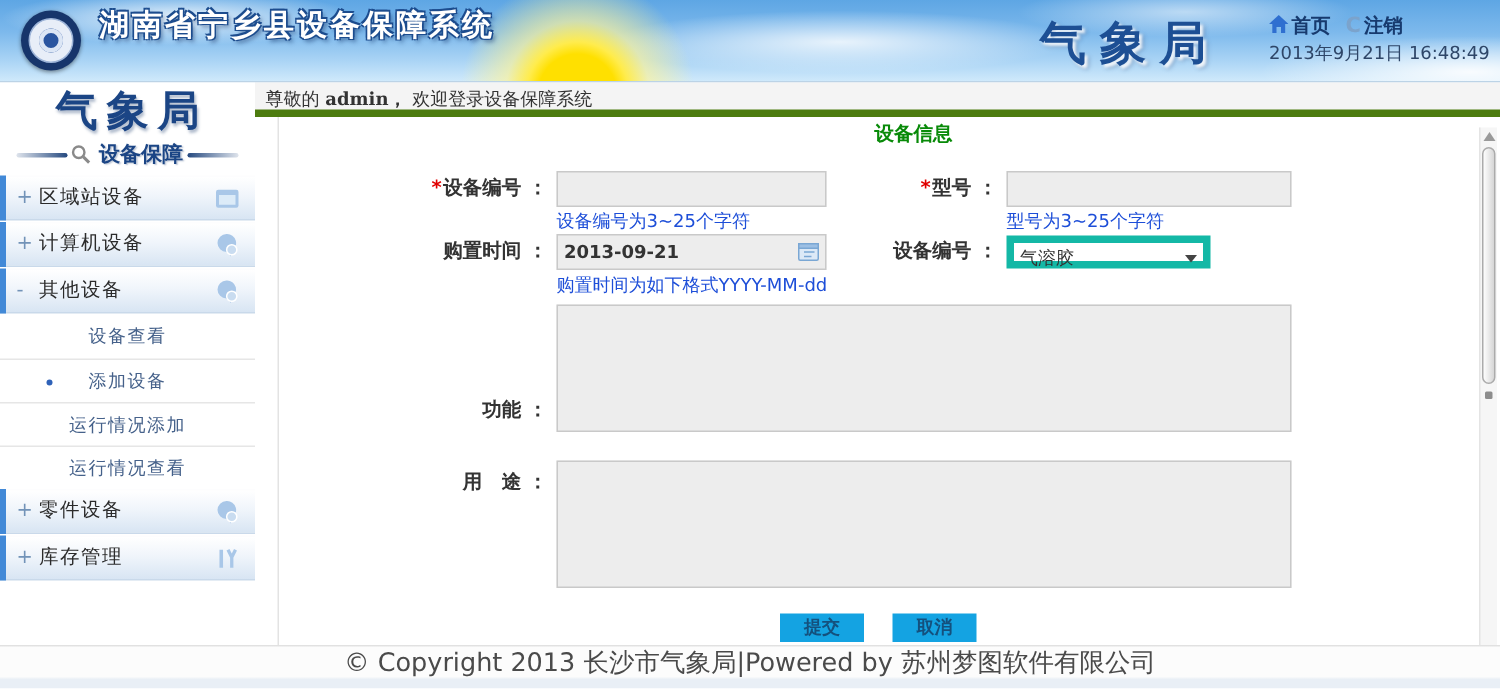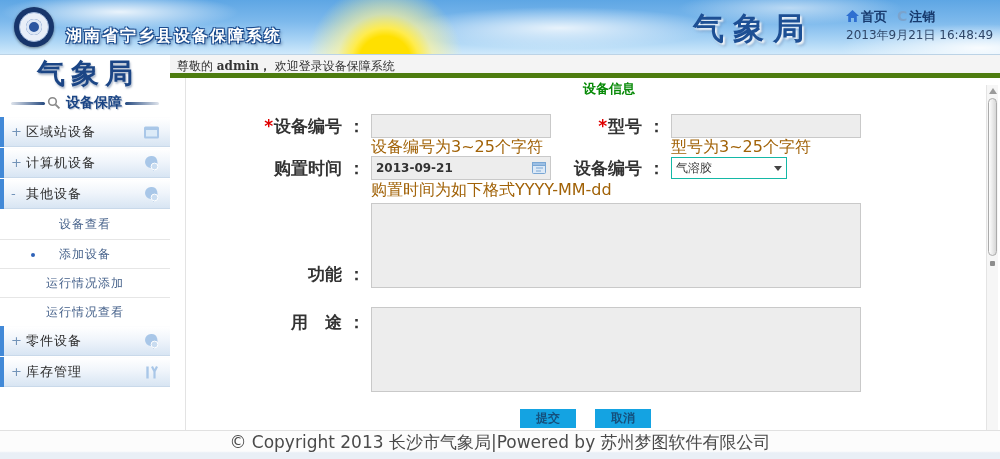--- a/index.html
+++ b/index.html
@@ -16,21 +16,21 @@
       radial-gradient(ellipse 200px 34px at 980px 48px, rgba(255,255,255,.9), rgba(255,255,255,0) 70%),
       radial-gradient(ellipse 160px 24px at 790px 8px, rgba(255,255,255,.55), rgba(255,255,255,0) 70%),
       linear-gradient(180deg,#5ea6e4 0%, #7db9ec 40%, #aad4f5 75%, #cfe9fb 100%);
     border-bottom:1px solid #bcd3e6; }
   .emblem { position:absolute; left:14px; top:7px; width:40px; height:40px; border-radius:50%;
     background:#17356b; box-shadow:0 1px 3px rgba(0,0,0,.45); }
   .emblem .inner { position:absolute; left:5px; top:5px; width:30px; height:30px; border-radius:50%;
     background:#e8eef8; border:1px solid #9db4d8; }
   .emblem .core { position:absolute; left:12px; top:12px; width:16px; height:16px; border-radius:50%;
     background:#2a55a0; box-shadow:inset 0 0 0 3px #dce6f5; }
-  .sys-title { position:absolute; left:66px; top:26px; font-size:16px; font-weight:bold; color:#fff;
+  .sys-title { position:absolute; left:66px; top:3px; font-size:20px; font-weight:bold; color:#fff;
     letter-spacing:2px;
     text-shadow:1px 1px 0 #1c4c8e, -1px -1px 0 #1c4c8e, 1px -1px 0 #1c4c8e, -1px 1px 0 #1c4c8e, 2px 2px 3px rgba(20,50,100,.55); }
   .org-title { position:absolute; left:688px; top:8px; width:130px; text-align:center;
     font-family:"DejaVu Serif","Liberation Serif",serif; font-size:31px; font-weight:bold; color:#1d4f94;
     letter-spacing:9px; text-shadow:2px 2px 2px rgba(255,255,255,.9), 3px 3px 3px rgba(40,70,120,.35); }
   .hnav { position:absolute; left:846px; top:8px; width:150px; height:16px; font-size:13px; font-weight:bold; color:#173a6e; }
   .hnav .navitem { display:inline-block; margin-right:10px; cursor:pointer; }
   .home-ic { display:inline-block; width:13px; height:12px; position:relative; top:1px; margin-right:2px; }
   .logout-ic { display:inline-block; color:#7ba3cc; font-weight:bold; font-size:14px; margin-right:2px; }
   .hdate { position:absolute; left:846px; top:27px; font-size:12px; color:#2e4668; }
@@ -69,41 +69,41 @@
   .submenu-item .dot { display:none; }
   .submenu-item.active .dot { display:block; position:absolute; left:31px; top:13px; width:4px; height:4px;
     border-radius:50%; background:#2f62b8; }
 
   
   .content-divider { position:absolute; left:185px; top:78px; width:1px; height:352px; background:#e3e3e3; }
   .page-title { position:absolute; left:185px; top:80px; width:800px; text-align:center;
     font-size:13px; font-weight:bold; color:#088a08;padding-left:48px; }
 
   .flabel { position:absolute; height:24px; line-height:24px; text-align:right;
-    font-size:17px; font-weight:bold; color:#333; }
+    font-size:13px; font-weight:bold; color:#333; }
   .req { color:#e00000; font-style:normal; margin-right:1px; }
   .finput { position:absolute; height:24px; background:#ededed; border:1px solid #c9c9c9;
     font-size:12px; color:#333; padding:0 4px; font-family:inherit; }
-  .fhint { position:absolute; height:16px; line-height:16px; font-size:16px; color:#a16207; }
+  .fhint { position:absolute; height:16px; line-height:16px; font-size:12px; color:#1d4ed8; }
   .ftext { position:absolute; background:#ededed; border:1px solid #c9c9c9; resize:none;
     font-size:12px; color:#333; padding:3px; font-family:inherit; }
 
   .lbl-device-no { left:255px; top:114px; width:110px; }
   .inp-device-no { left:371px; top:114px; width:180px; }
   .hint-device-no { left:371px; top:139px; }
   .lbl-model { left:563px; top:114px; width:102px; }
   .inp-model { left:671px; top:114px; width:190px; }
   .hint-model { left:671px; top:139px; }
   .lbl-purchase { left:255px; top:156px; width:110px; }
   .inp-purchase { left:371px; top:156px; width:180px; font-weight:bold; padding-right:20px; }
   .cal-ic { position:absolute; left:532px; top:161px; width:14px; height:13px; cursor:pointer; }
   .hint-purchase { left:371px; top:182px; }
   .lbl-type { left:563px; top:156px; width:102px; }
-  .combo { position:absolute; left:671px; top:157px; width:116px; height:22px; background:#fff;
-    border:1px solid #14b8a6; font-size:12px; color:#333; line-height:20px; padding-left:4px; cursor:pointer; }
+  .combo { position:absolute; left:671px; top:157px; width:136px; height:22px; background:#fff;
+    border:5px solid #14b8a6; font-size:12px; color:#333; line-height:20px; padding-left:4px; cursor:pointer; }
   .combo .arrow { position:absolute; right:4px; top:8px; width:0; height:0;
     border-left:4px solid transparent; border-right:4px solid transparent; border-top:5px solid #444; }
   .ta-function { left:371px; top:203px; width:490px; height:85px; }
   .lbl-function { left:255px; top:262px; width:110px; }
   .ta-usage { left:371px; top:307px; width:490px; height:85px; }
   .lbl-usage { left:255px; top:310px; width:110px; }
 
   .btn { position:absolute; top:409px; width:56px; height:19px; background:#14a3e2; border:none;
     font-size:12px; font-weight:bold; color:#14507d; text-align:center; line-height:19px; cursor:pointer;
     font-family:inherit; }

